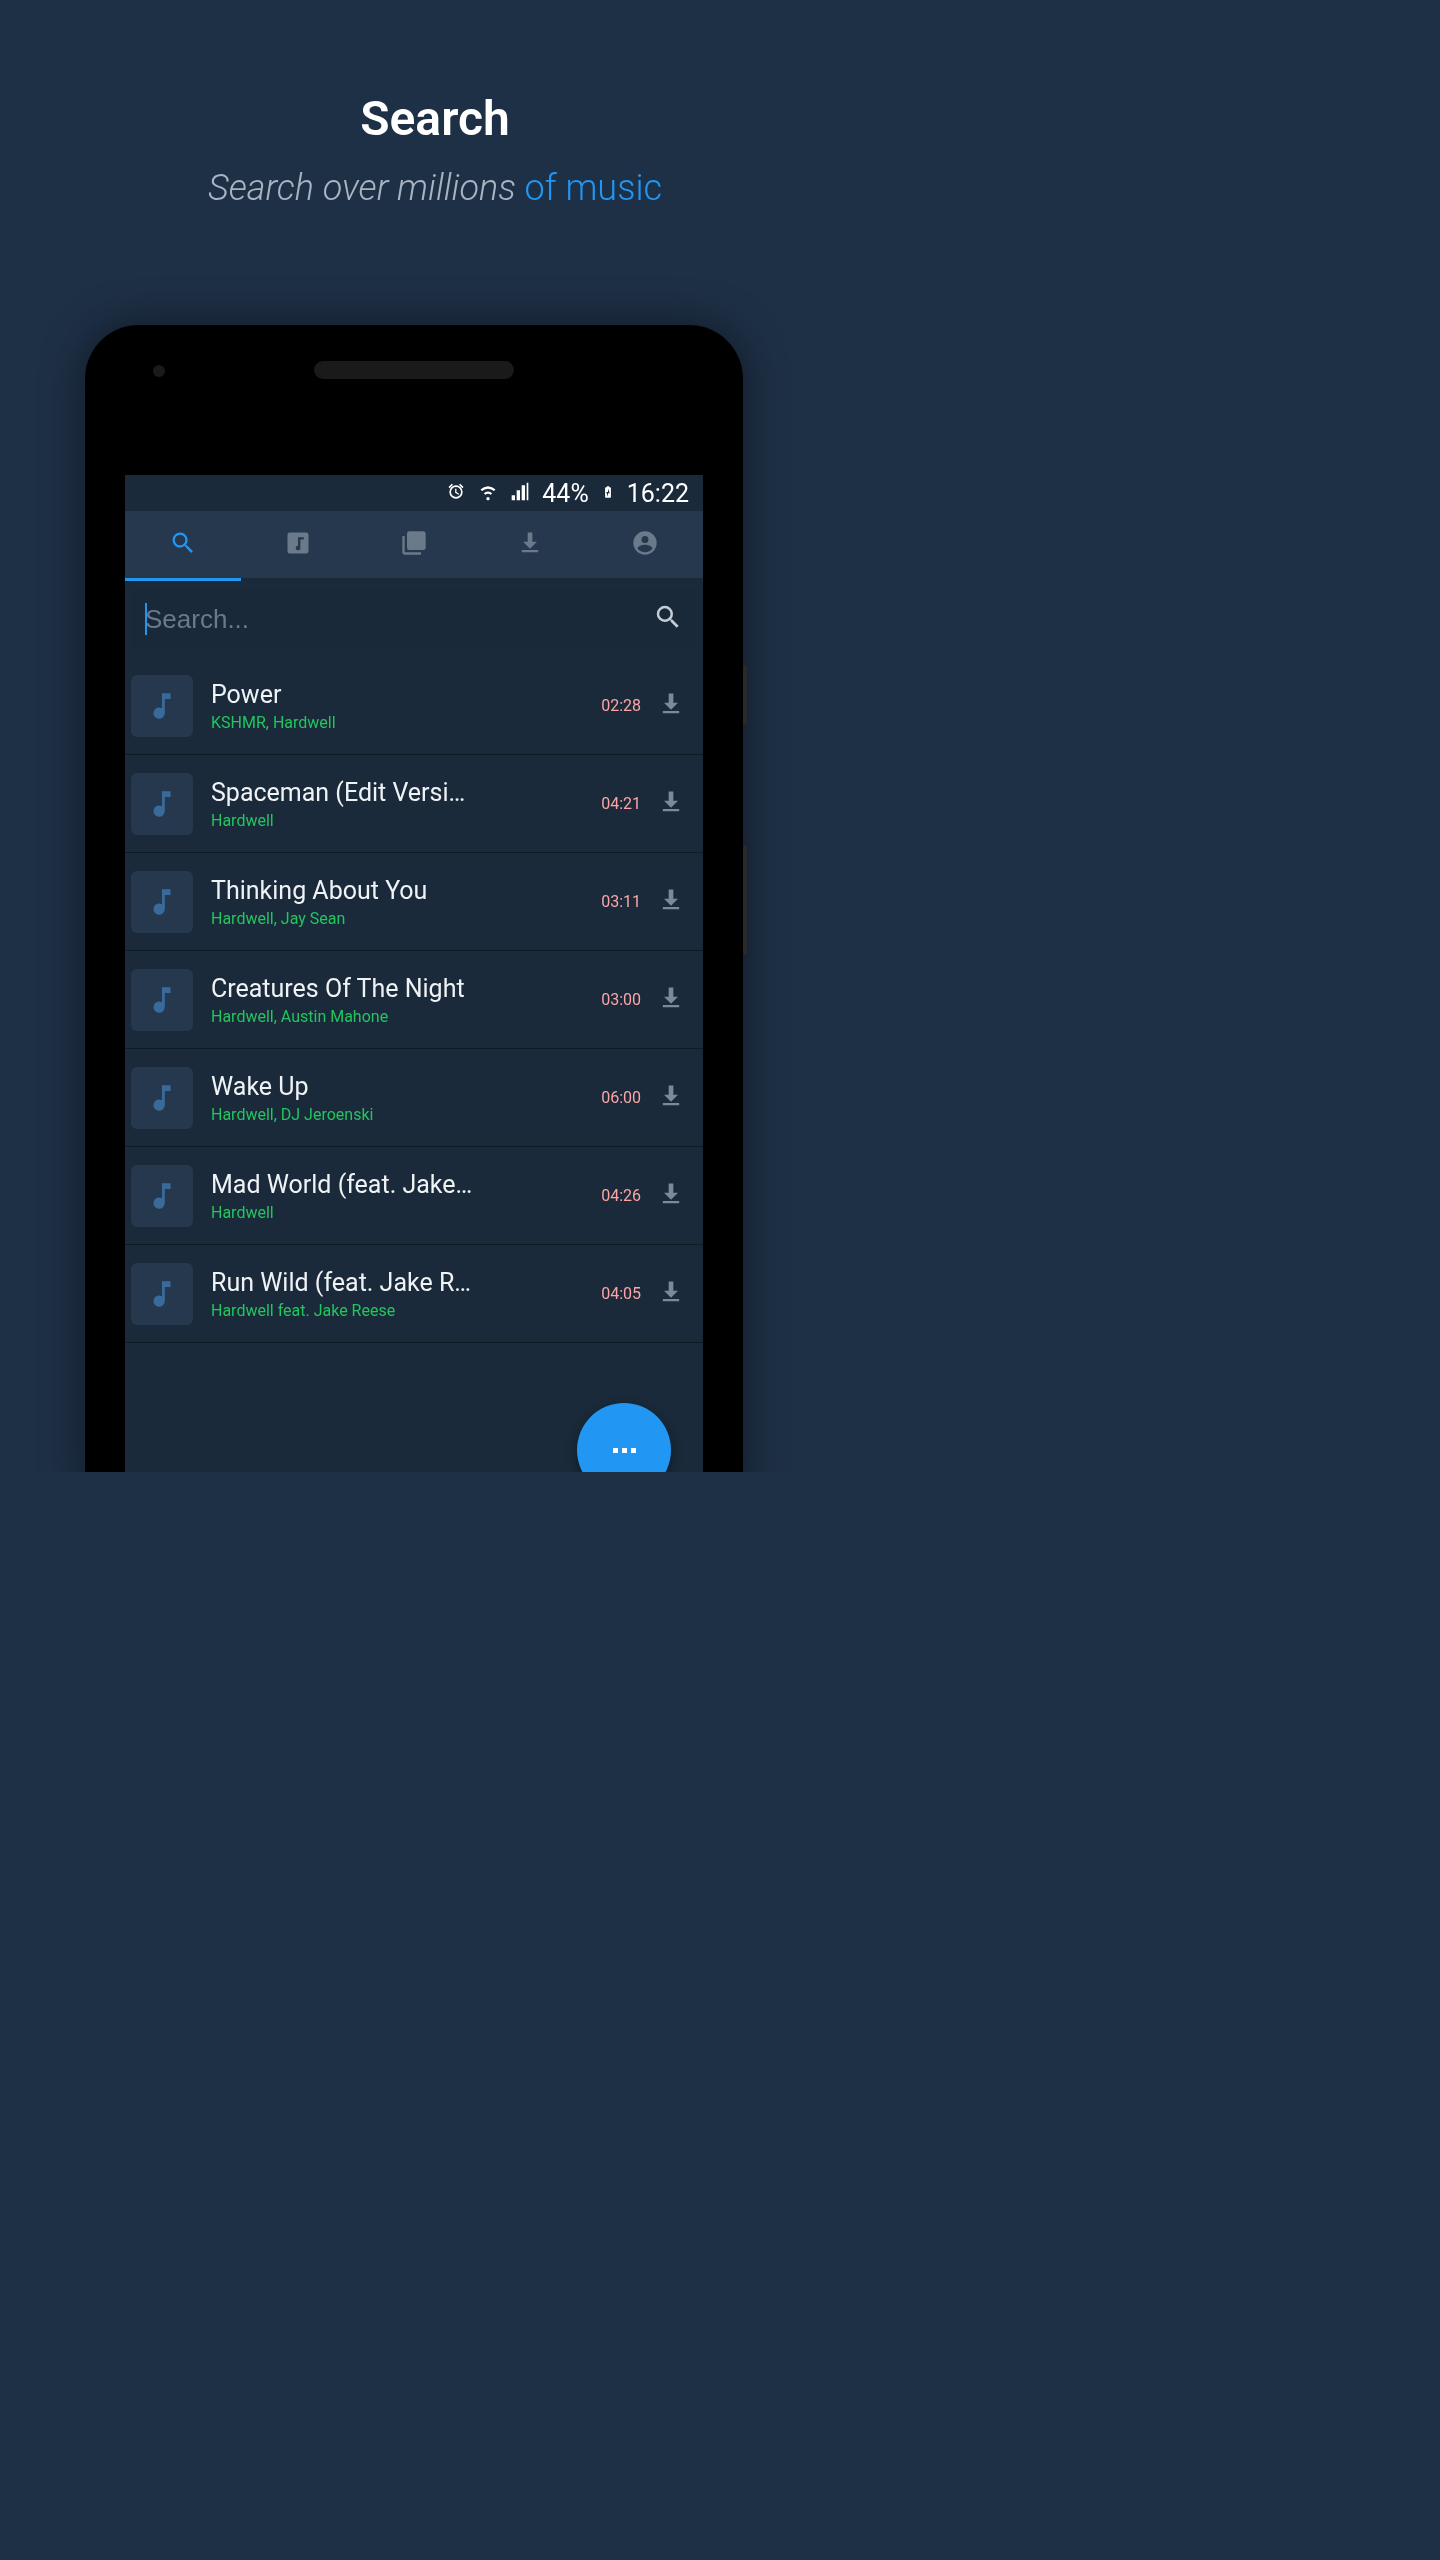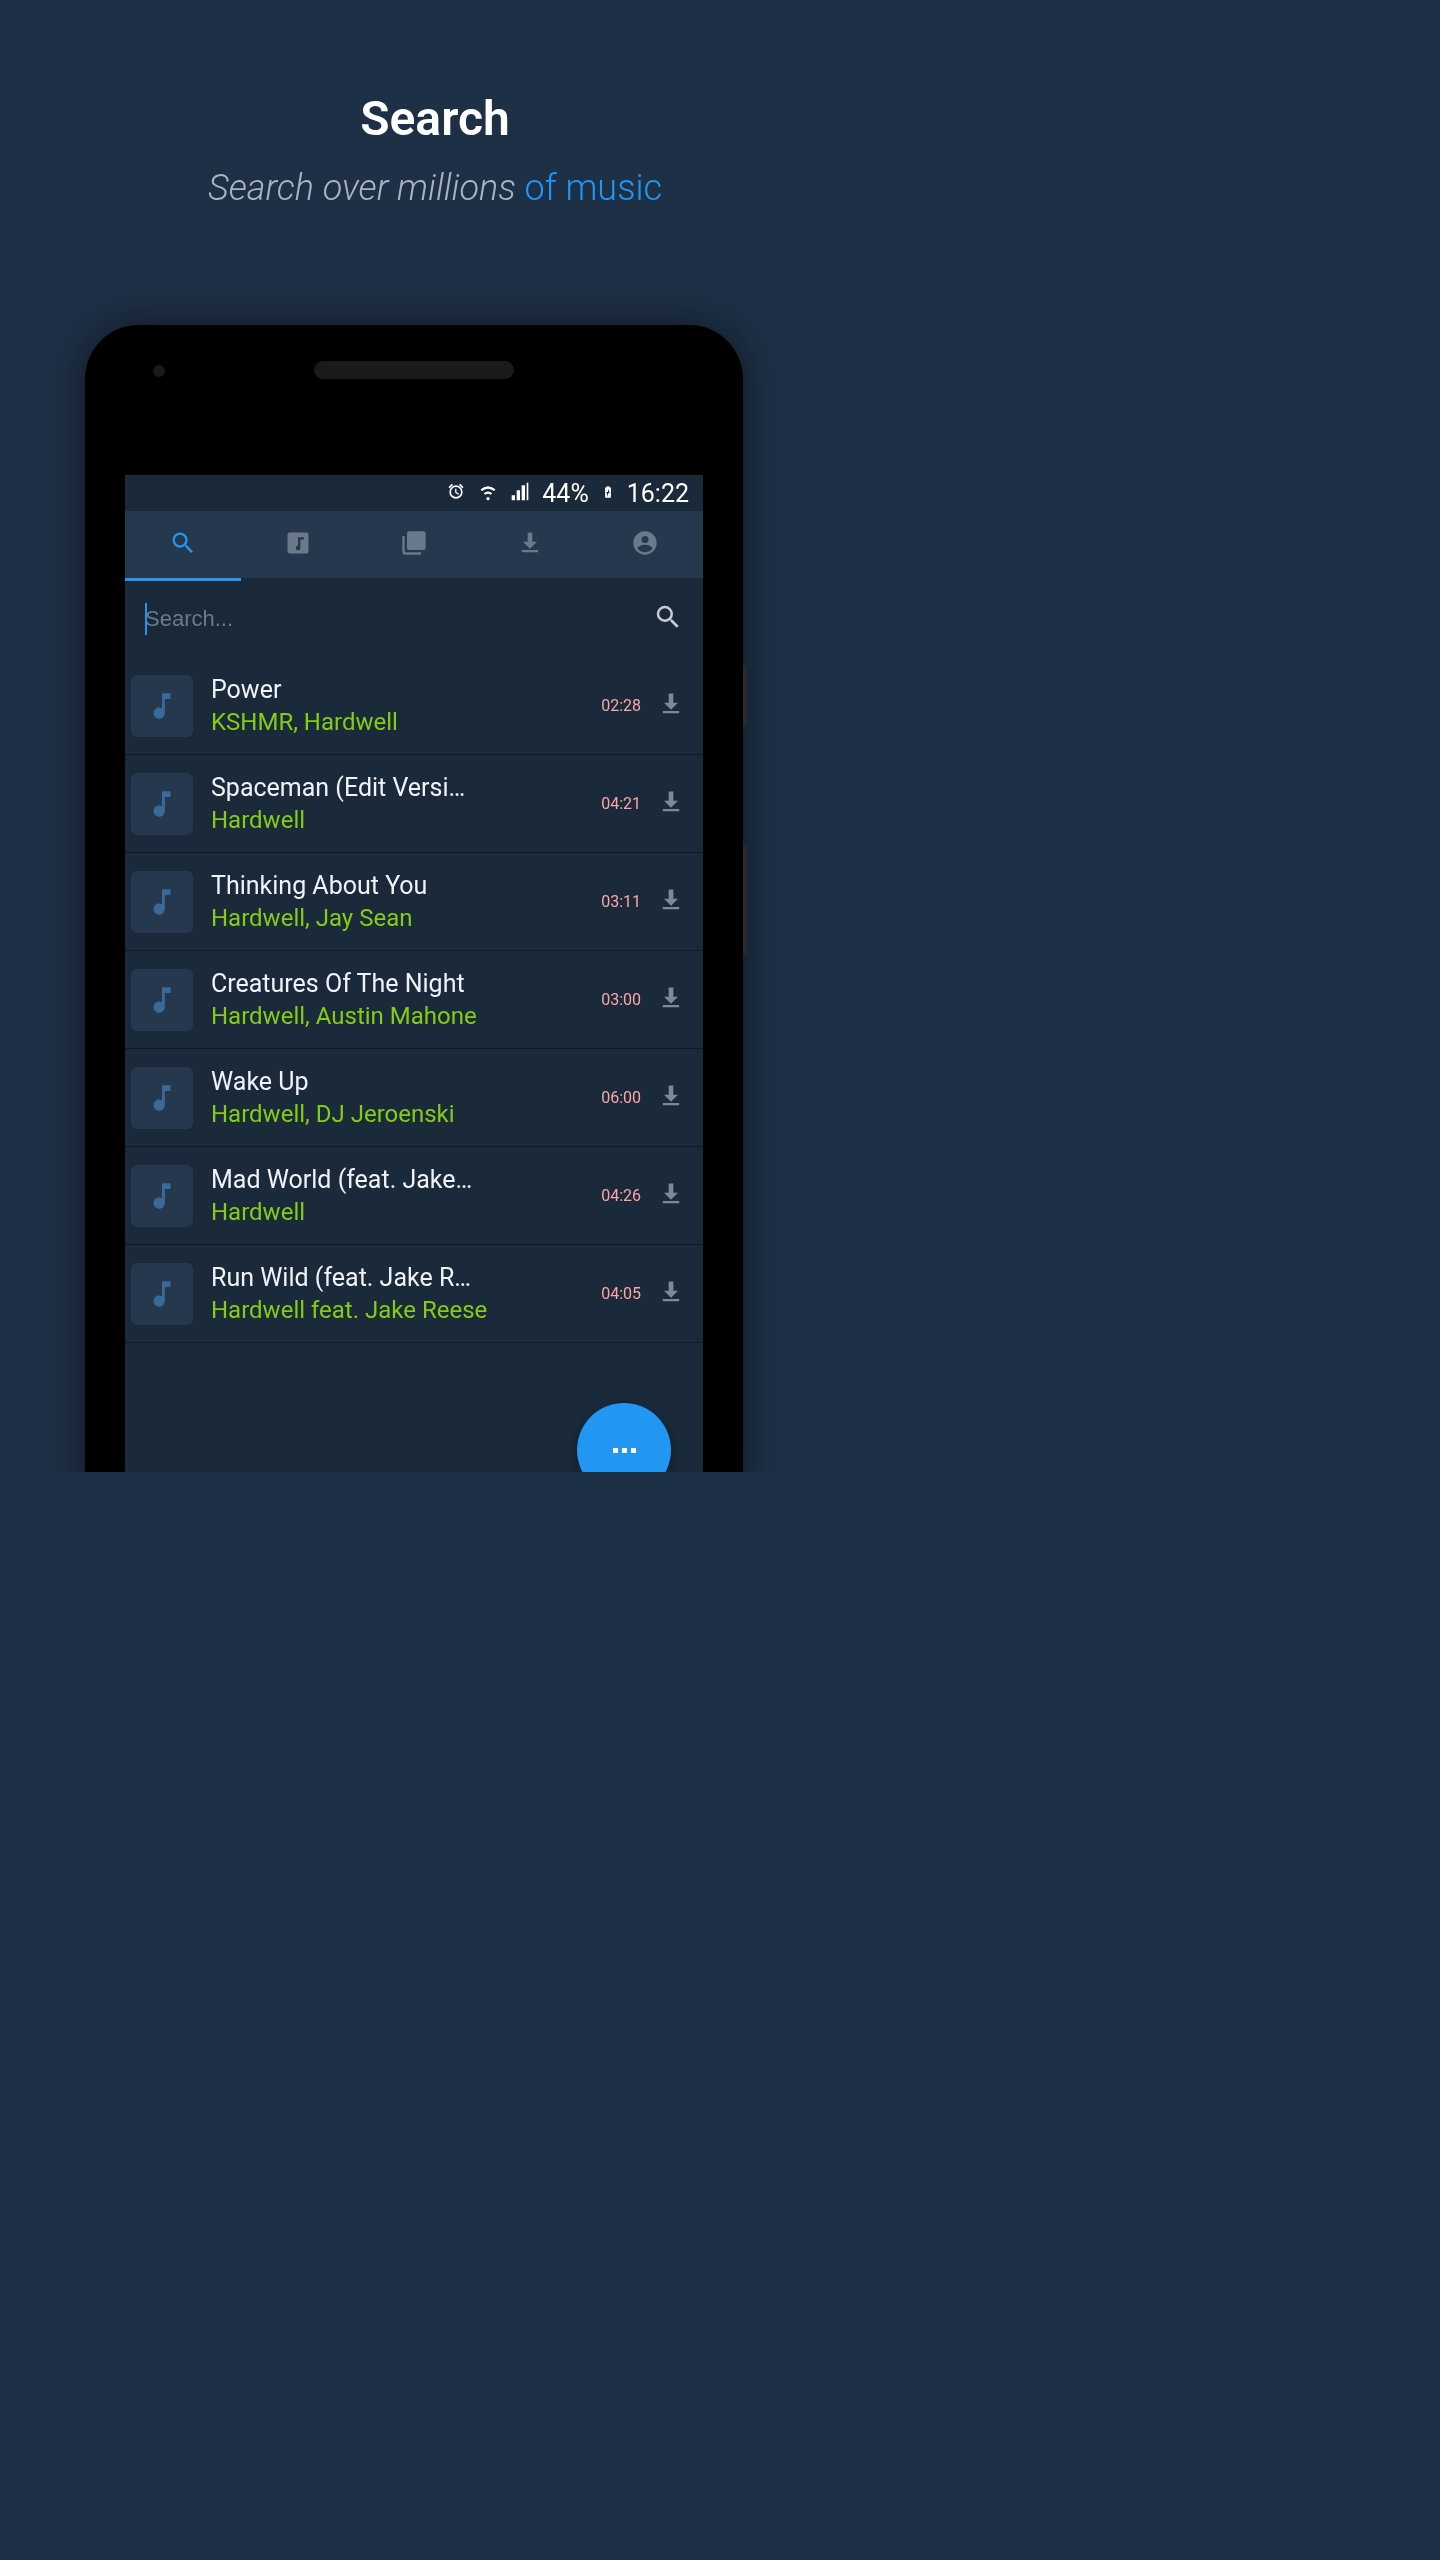--- a/index.html
+++ b/index.html
@@ -119,21 +119,21 @@
       align-items: center;
       padding: 0 14px;
       position: relative;
     }
     .search-input {
       flex: 1;
       background: transparent;
       border: none;
       outline: none;
       color: #fff;
-      font-size: 22px;
+      font-size: 26px;
     }
     .search-input::placeholder { color: #6b7a8a; }
     .search-cursor {
       position: absolute;
       left: 14px;
       top: 14px;
       width: 2px;
       height: 32px;
       background: #2196f3;
     }
@@ -166,22 +166,22 @@
     .track-title {
       color: #f0f3f6;
       font-size: 25px;
       font-weight: 400;
       white-space: nowrap;
       overflow: hidden;
       text-overflow: ellipsis;
       margin-bottom: 4px;
     }
     .track-artist {
-      color: #84cc16;
-      font-size: 24px;
+      color: #22c55e;
+      font-size: 16px;
       white-space: nowrap;
       overflow: hidden;
       text-overflow: ellipsis;
     }
     .track-duration {
       color: #fca5a5;
       font-size: 16px;
       margin: 16px 16px;
       flex-shrink: 0;
     }

